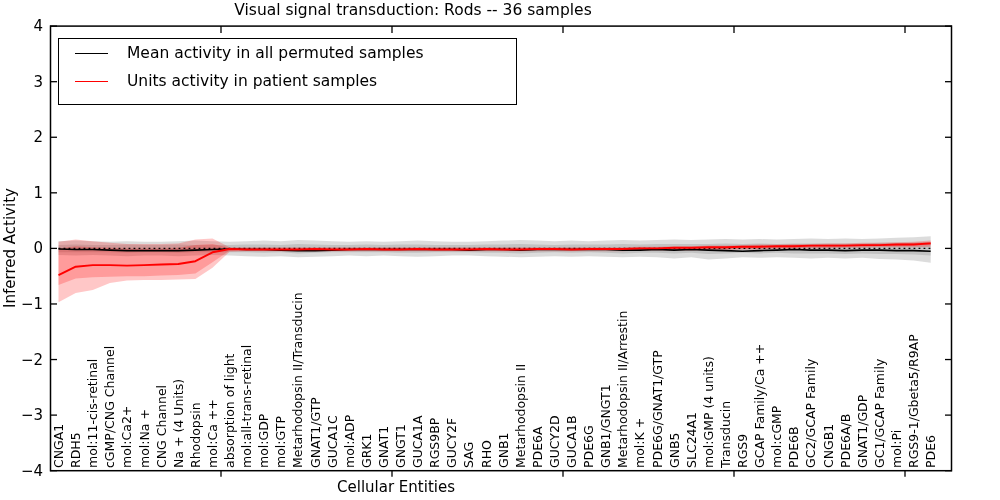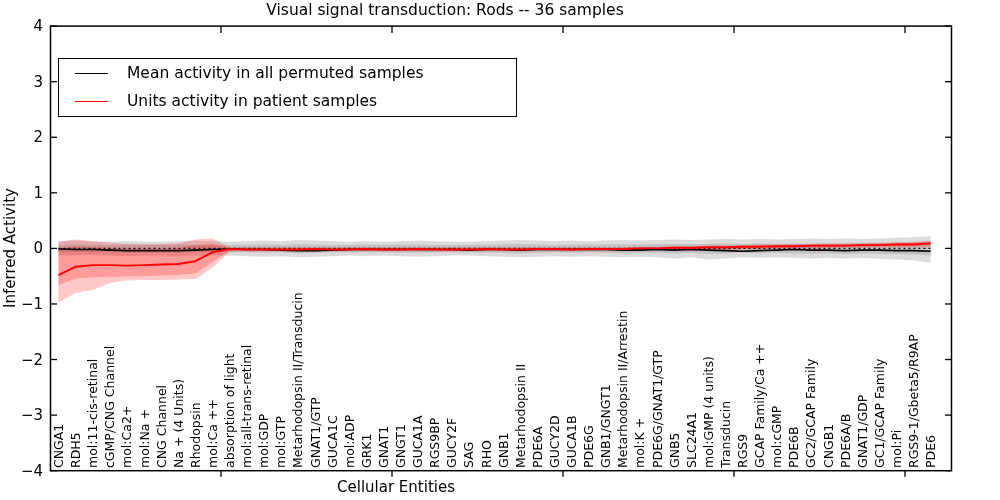--- a/index.html
+++ b/index.html
@@ -1,28 +1,28 @@
 <!DOCTYPE html>
 <html><head>
 <meta charset="utf-8">
 <style>
   html,body{margin:0;padding:0;background:#ffffff;}
   #figure{position:relative;width:1000px;height:500px;background:#ffffff;
           font-family:"DejaVu Sans","Liberation Sans",sans-serif;color:#000;overflow:hidden;}
   .abs{position:absolute;}
-  #chart-title{left:0;top:1px;width:826px;text-align:center;font-size:15.5px;margin-left:32px;}
+  #chart-title{left:0;top:1px;width:826px;text-align:center;font-size:15.5px;}
   #plot-svg{left:0;top:0;}
   .ytick-label{left:0;width:43px;text-align:right;font-size:15px;line-height:18px;}
   .xtick-label{font-size:12.5px;line-height:13px;white-space:nowrap;
                transform:rotate(-90deg);transform-origin:0 0;}
   #y-axis-title{left:-60px;top:239px;width:140px;text-align:center;font-size:15px;
                 transform:rotate(-90deg);}
   #x-axis-title{left:0;top:478px;width:792px;text-align:center;font-size:15px;}
-  #legend{left:58px;top:38px;width:459px;height:59px;border:1.6px solid #000;
-          background:#fff;box-sizing:border-box;margin-top:20px;}
+  #legend{left:58px;top:38px;width:459px;height:67px;border:1.6px solid #000;
+          background:#fff;box-sizing:border-box;}
   .lrow{display:flex;align-items:center;height:28px;}
   .lswatch{display:inline-block;width:33px;height:0;border-top:1.8px solid #000;
            margin-left:16px;margin-right:19px;flex:0 0 auto;}
   .llabel{font-size:15.5px;white-space:nowrap;}
 </style>
 </head>
 <body>
 
 <div id="figure">
   <div id="chart-title" class="abs">Visual signal transduction: Rods -- 36 samples</div>

